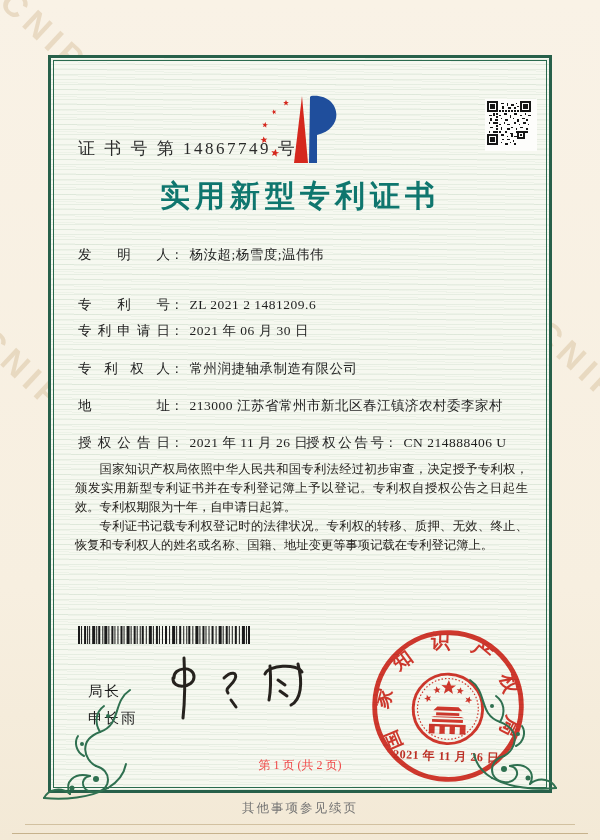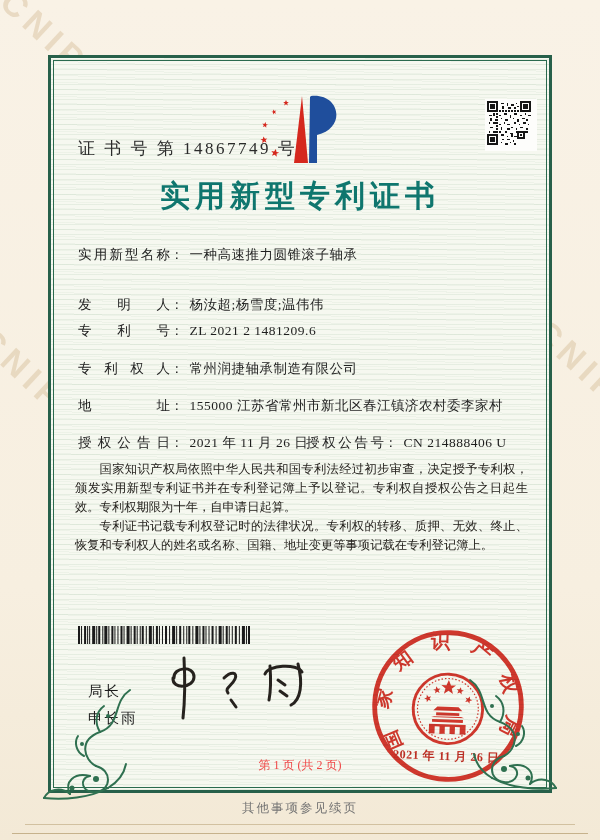--- a/index.html
+++ b/index.html
@@ -121,33 +121,33 @@
       M1 20h1v1h-1z M4 20h2v1h-2z M8 20h1v1h-1z M12 20h1v1h-1z M15 21h2v1h-2z M19 20h1v1h-1z M25 20h2v1h-2z
       M9 22h2v1h-2z M13 23h1v1h-1z M16 22h1v2h-1z M18 23h2v1h-2z
       M10 25h1v1h-1z M13 25h2v1h-2z M17 26h1v1h-1z M9 27h1v1h-1z M12 28h2v1h-2z M15 27h1v1h-1z M18 28h1v1h-1z"></path>
   </svg>
 </div>
 
 <div class="title">实用新型专利证书</div>
 
 <div class="fields">
   <div class="frow">
-    <span class="flabel">实用新型名称</span><span class="colon">：</span><span class="fvalue">一种高速推力圆锥滚子轴承</span>
-  </div>
-  <div class="frow">
     <span class="flabel">发明人</span><span class="colon">：</span><span class="fvalue">杨汝超;杨雪度;温伟伟</span>
   </div>
   <div class="frow">
     <span class="flabel">专利号</span><span class="colon">：</span><span class="fvalue">ZL 2021 2 1481209.6</span>
   </div>
   <div class="frow">
+    <span class="flabel">专利申请日</span><span class="colon">：</span><span class="fvalue">2021 年 06 月 30 日</span>
+  </div>
+  <div class="frow">
     <span class="flabel">专利权人</span><span class="colon">：</span><span class="fvalue">常州润捷轴承制造有限公司</span>
   </div>
   <div class="frow">
-    <span class="flabel">地址</span><span class="colon">：</span><span class="fvalue">155000 江苏省常州市新北区春江镇济农村委李家村</span>
+    <span class="flabel">地址</span><span class="colon">：</span><span class="fvalue">213000 江苏省常州市新北区春江镇济农村委李家村</span>
   </div>
   <div class="frow">
     <span class="flabel">授权公告日</span><span class="colon">：</span><span class="fvalue">2021 年 11 月 26 日</span>
     <span class="pair2">
       <span class="flabel small">授权公告号</span><span class="colon">：</span><span class="fvalue">CN 214888406 U</span>
     </span>
   </div>
 </div>
 
 <div class="body-text">

